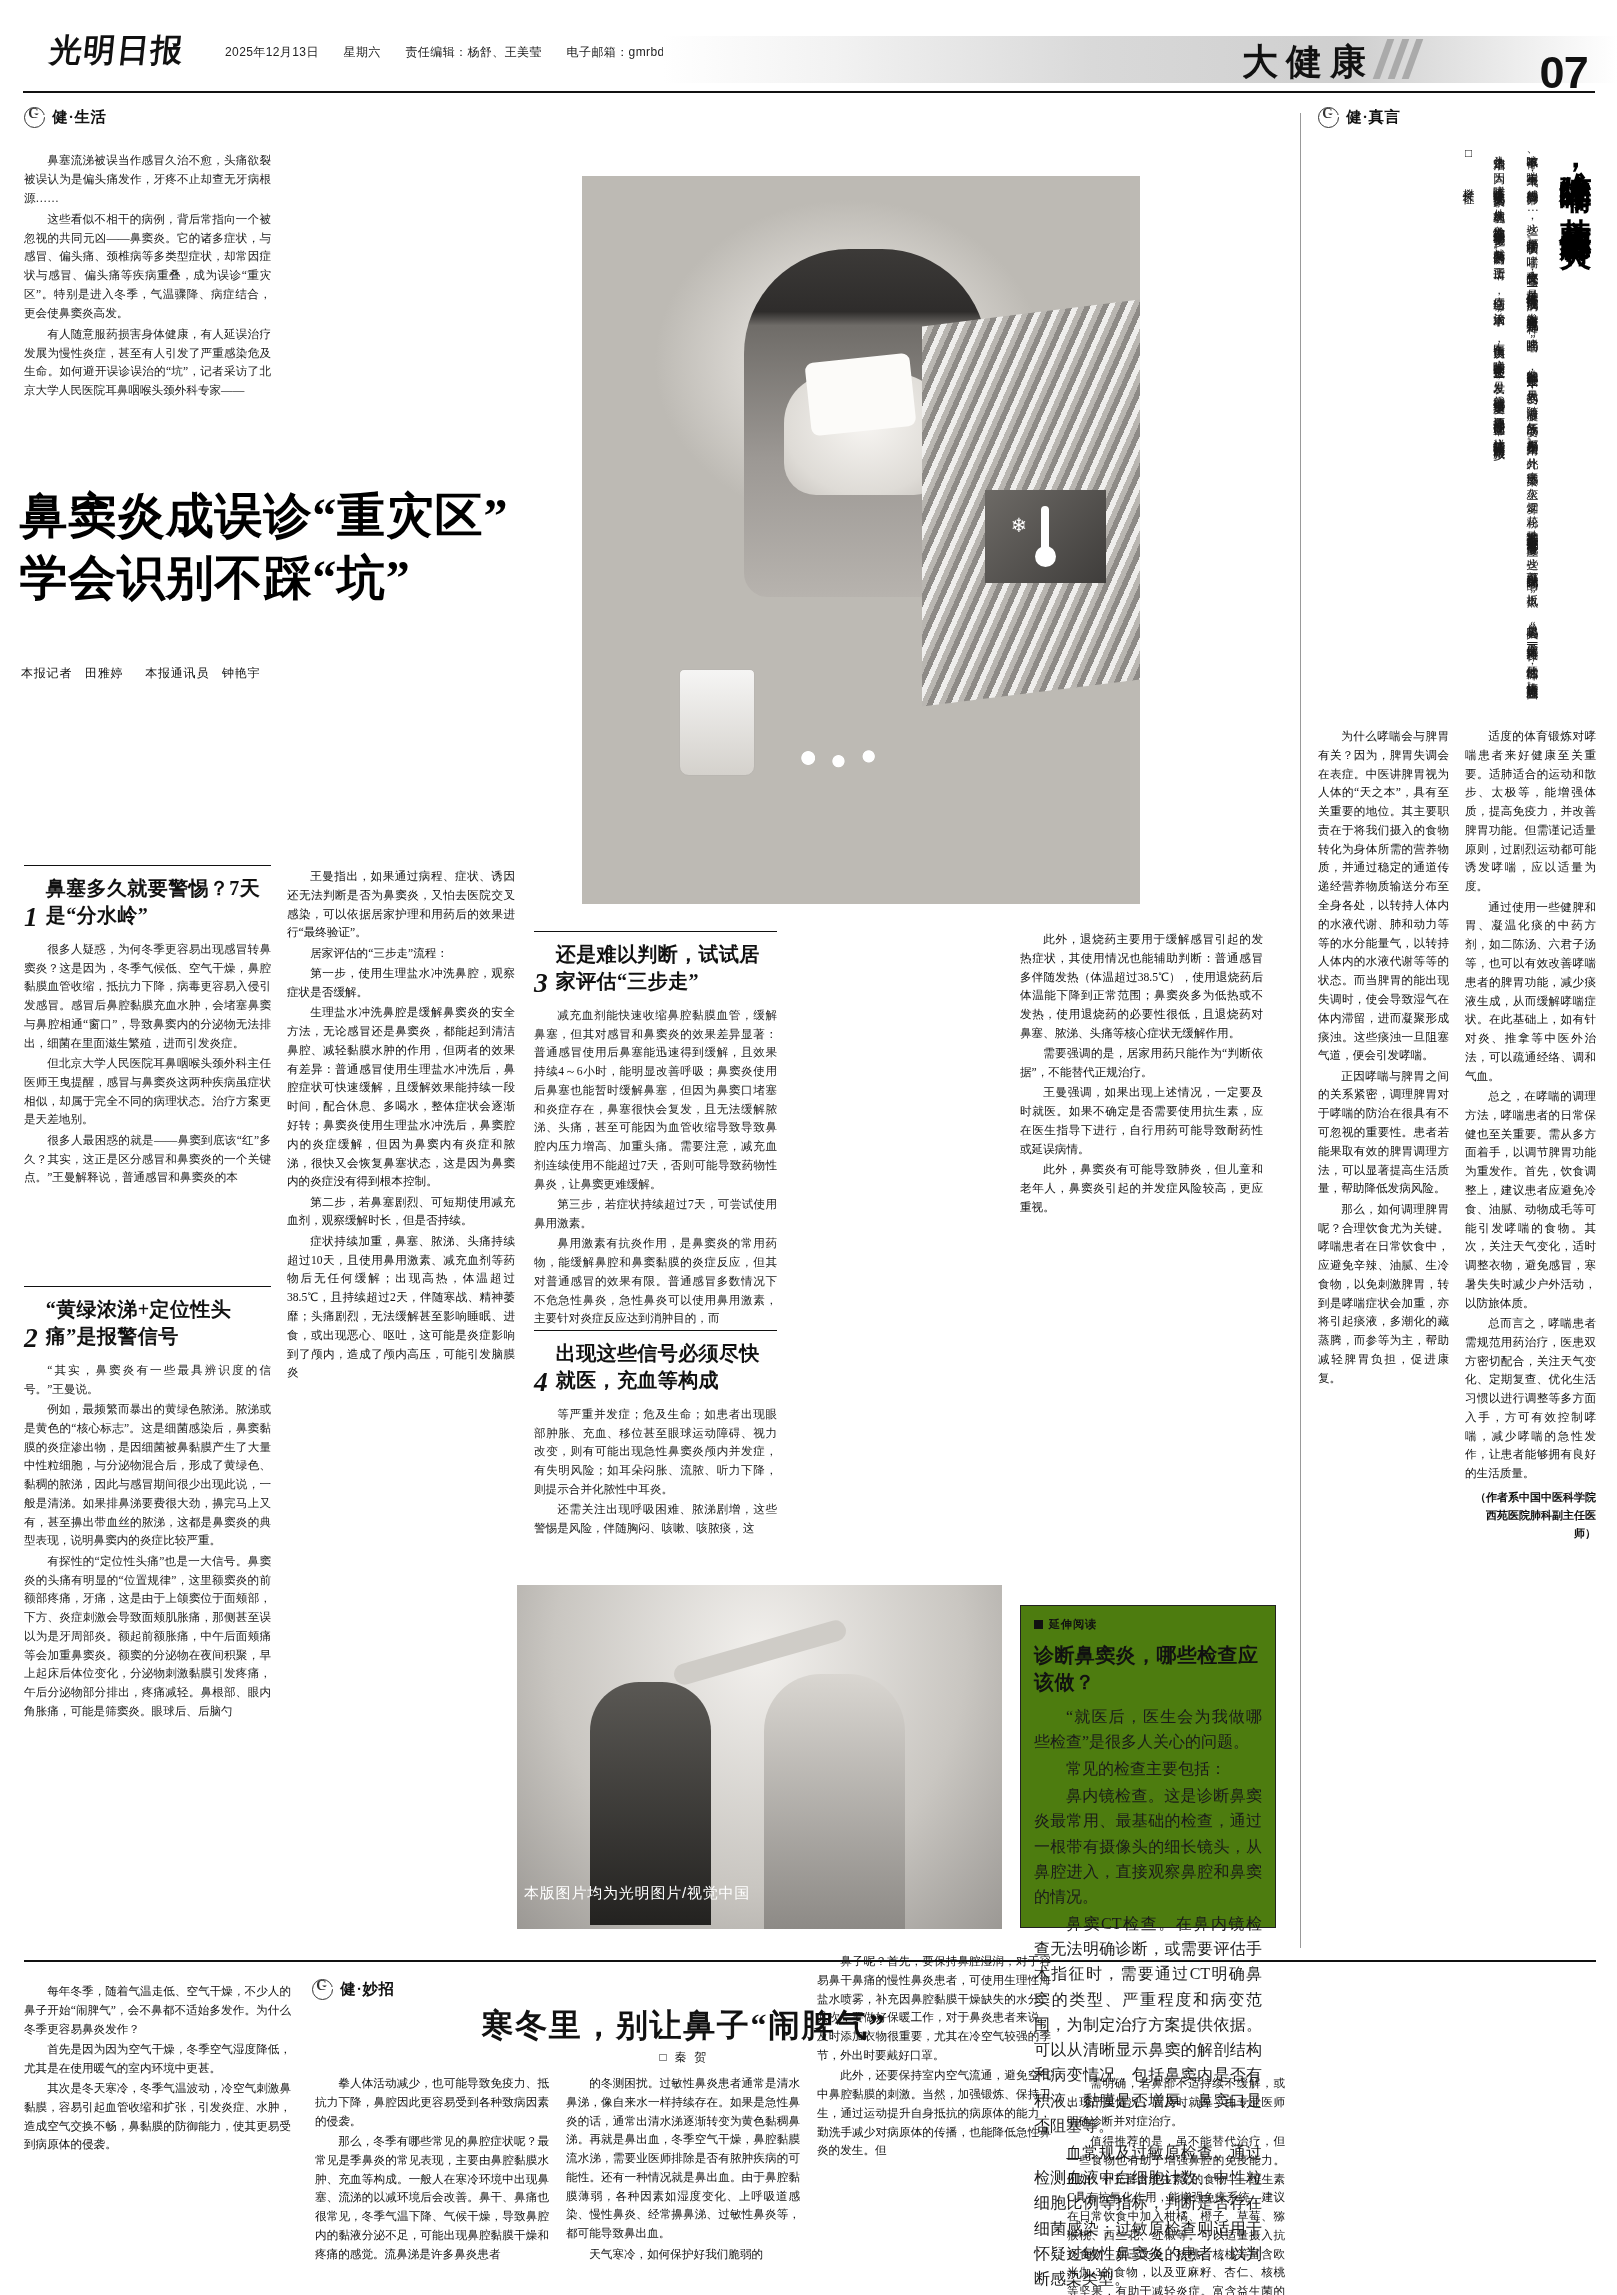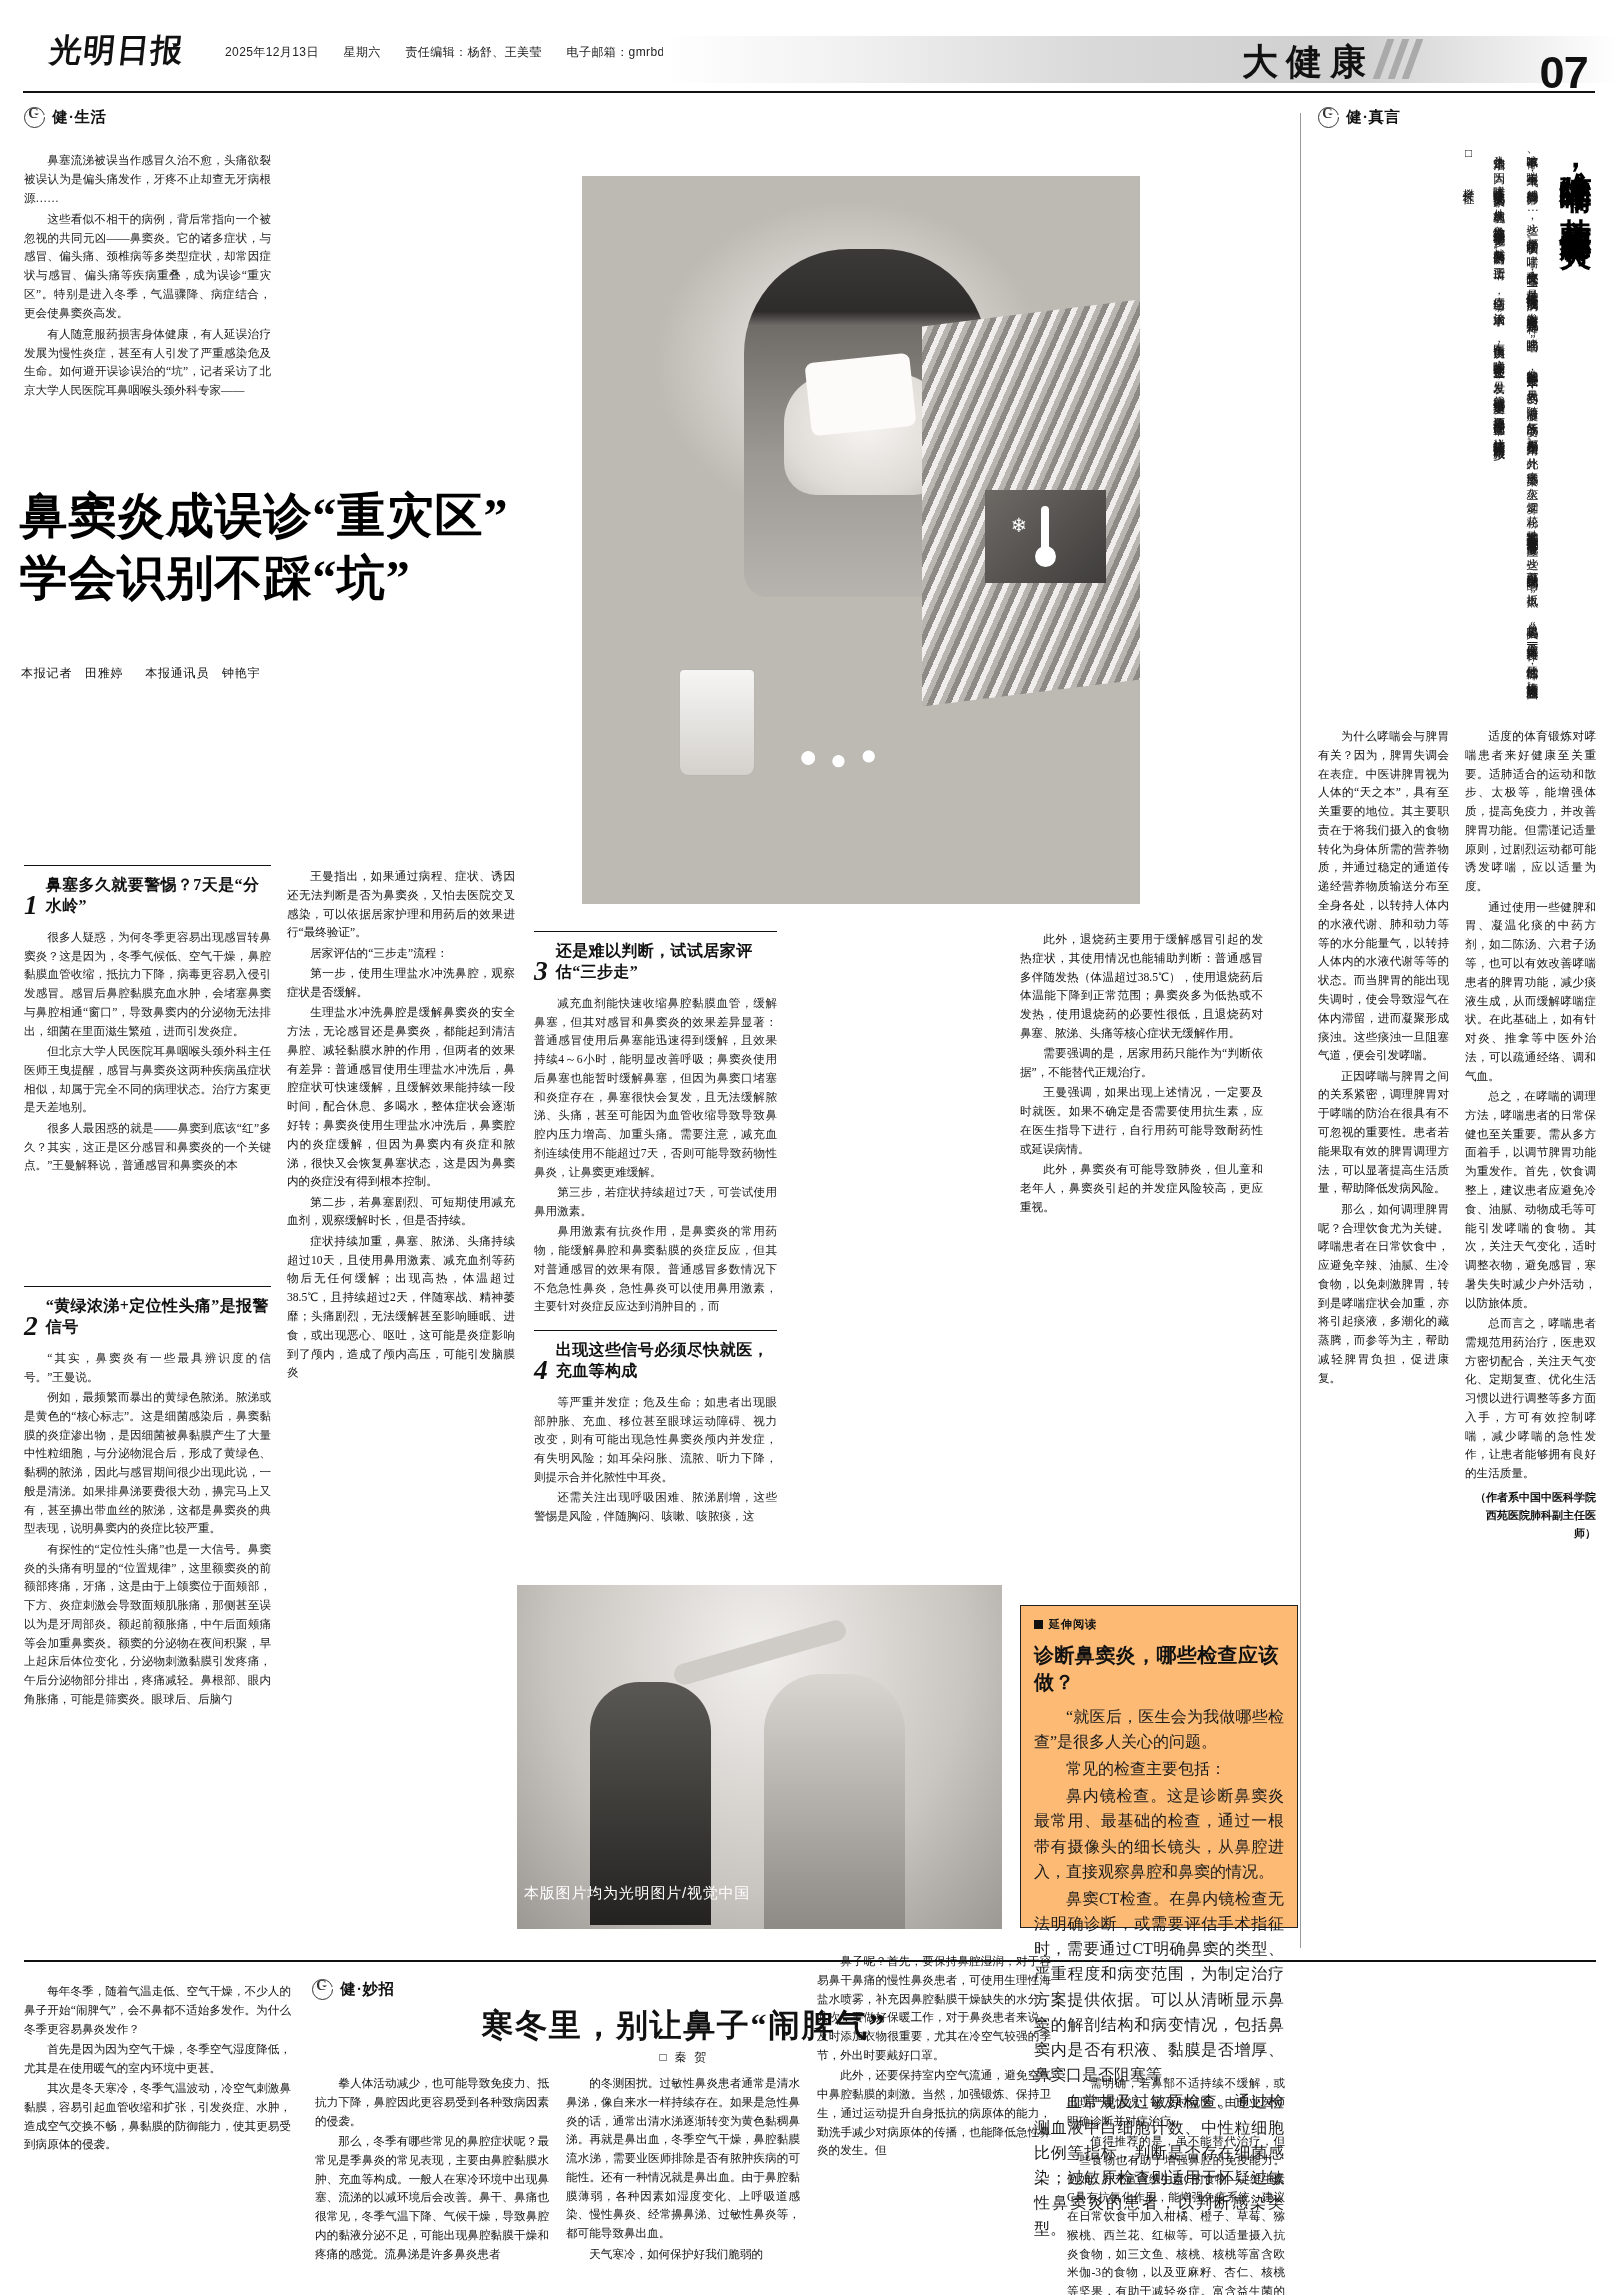--- a/index.html
+++ b/index.html
@@ -85,21 +85,21 @@
     font-size:12px; letter-spacing:0.8px; color:#111;
   }
   .byline span { margin-right:18px; }
 
   
   .sub-block { display:flex; align-items:flex-end; gap:8px; }
   .sub-num {
     font-size:27.5px; font-weight:bold; font-style:italic; color:#111;
     font-family:"Liberation Serif", serif; line-height:0.9;
   }
-  .sub-text { font-size:16px; font-weight:bold; color:#111; letter-spacing:0.4px; }
+  .sub-text { font-size:20px; font-weight:bold; color:#111; letter-spacing:0.4px; }
 
   
   .hero {
     position:absolute; left:582px; top:176px; width:558px; height:728px;
     background:#cfcfcf; overflow:hidden;
   }
   .hero-photo {
     position:absolute; left:0; top:0; width:558px; height:728px;
     background:
       radial-gradient(ellipse 194px 162px at 267px 186px, #f3f1ee 0%, #d8d5d0 55%, #bdbab4 100%),
@@ -156,22 +156,22 @@
   .p2-manL { position:absolute; left:73px; top:97px; width:121px; height:243px; background:linear-gradient(180deg,#5a5854,#232220); border-radius:49px 49px 0 0; }
   .p2-womR { position:absolute; right:97px; top:89px; width:141px; height:255px; background:linear-gradient(180deg,#d9d6d1,#8d8a86); border-radius:57px 57px 0 0; }
   .p2-arm { position:absolute; left:154px; top:57px; width:178px; height:21px; background:#cfccc7; transform:rotate(-16deg); border-radius:10.5px; }
   .photo-credit {
     position:absolute; left:524px; top:1884px; font-size:15px; color:#fff;
     font-family:"Liberation Sans", sans-serif; letter-spacing:0.8px;
   }
 
   
   .notebox {
-    position:absolute; left:1020px; top:1605px; width:278px; height:323px;
-    border:0.8px solid #222; padding:11.3px 13px; box-sizing:border-box; background:#fdba74;
+    position:absolute; left:1020px; top:1605px; width:256px; height:323px;
+    border:0.8px solid #222; padding:11.3px 13px; box-sizing:border-box; background:#4d7c0f;
   }
   .notebox-tag {
     display:flex; align-items:center; gap:5.7px; font-size:11.3px; font-weight:bold; letter-spacing:0.8px;
   }
   .tagsq { width:9px; height:9px; background:#111; display:inline-block; }
   .notebox-title { font-size:20px; font-weight:bold; margin:9.7px 0 8px 0; letter-spacing:0.4px; }
   .notebox .body-text { font-size:16px; line-height:1.58; }
 
   
   .right-col { position:absolute; left:1318px; top:107px; width:279px; }

